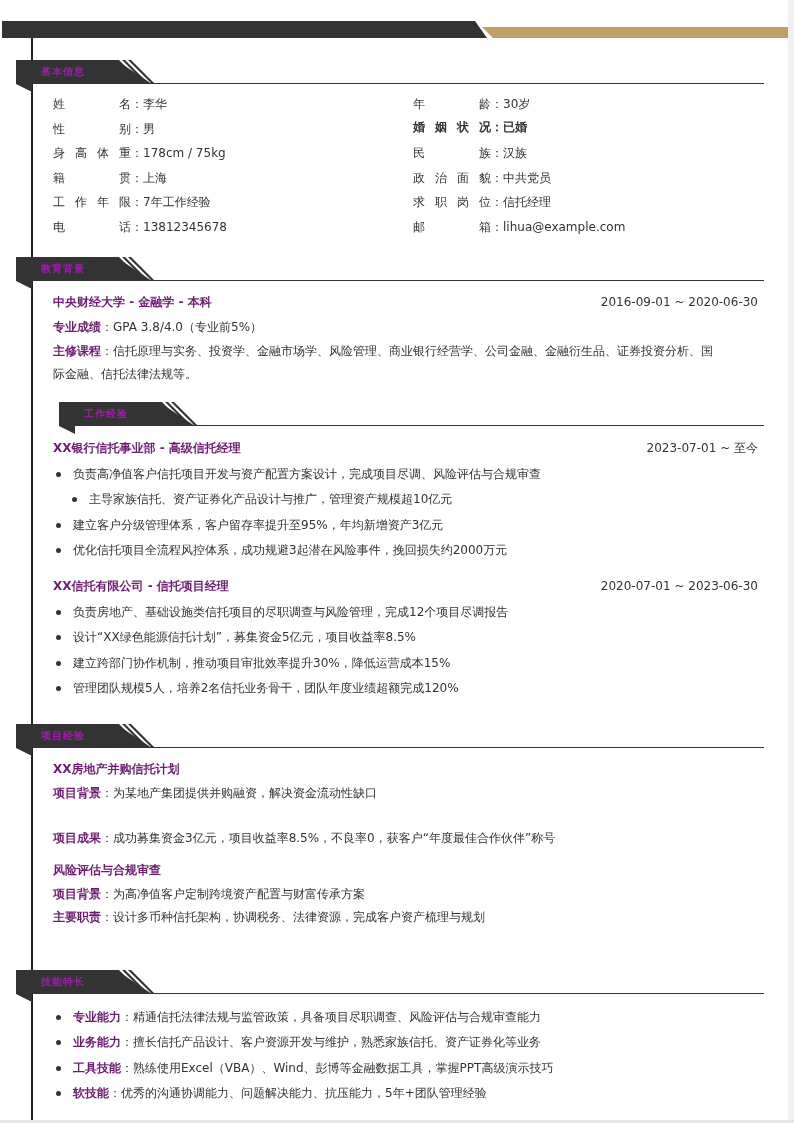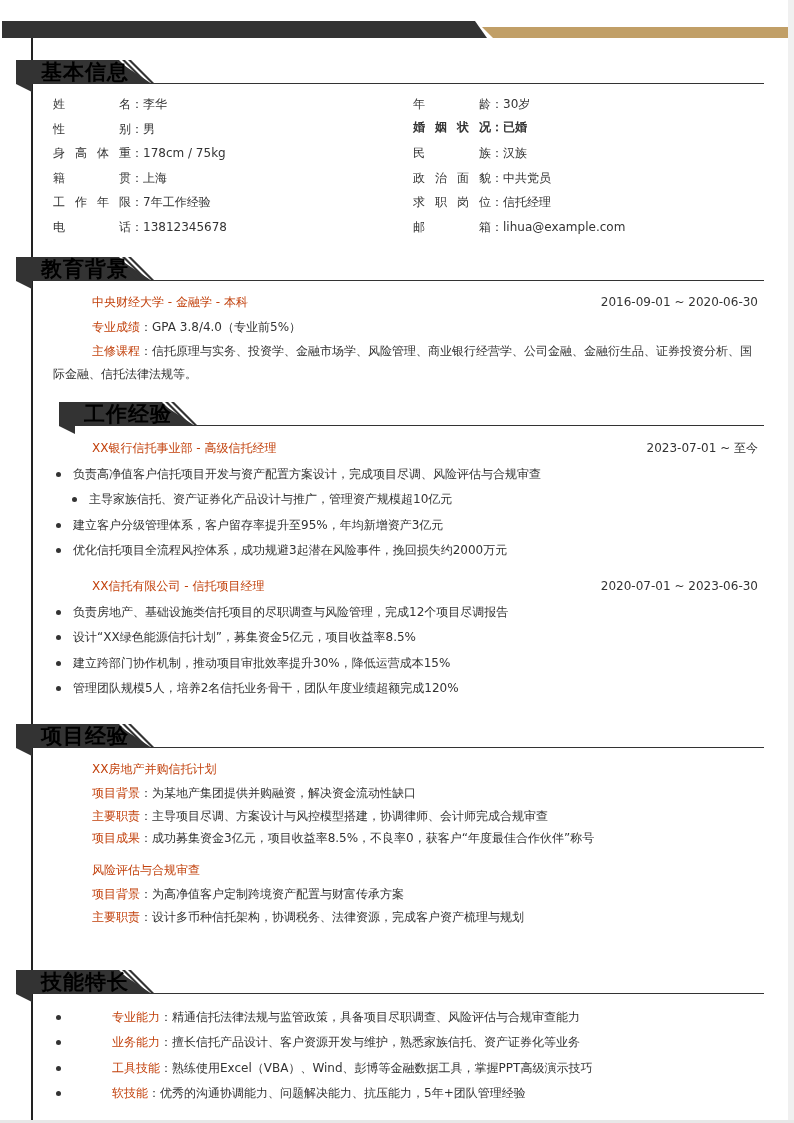--- a/index.html
+++ b/index.html
@@ -8,27 +8,27 @@
   .page { position: absolute; left: 0; top: 0; width: 788px; height: 1120px; background: #fff; overflow: hidden; }
   .topbar-dark { position: absolute; left: 2px; top: 21px; width: 485px; height: 17px; background: #333; clip-path: polygon(0 0, 473px 0, 100% 100%, 0 100%); }
   .topbar-gold { position: absolute; left: 482px; top: 27px; width: 306px; height: 11px; background: #c19f67; clip-path: polygon(0 0, 100% 0, 100% 100%, 11px 100%); }
   .vline { position: absolute; left: 31px; top: 38px; width: 2px; height: 1090px; background: #222; }
 
   .section { position: absolute; left: 16px; width: 748px; }
   .sec-head { position: relative; height: 28px; }
   .sec-tab { position: absolute; left: 0; top: 0; height: 24px; width: 136px; background: #333; clip-path: polygon(0 0, 100px 0, 100% 100%, 0 100%); }
   .sec-stripes { position: absolute; left: 98px; top: 0; width: 40px; height: 24px; }
   .sec-fold { position: absolute; left: 0; top: 24px; width: 16px; height: 8px; background: #333; clip-path: polygon(0 0, 100% 0, 100% 100%); }
-  .sec-title { position: absolute; left: 25px; top: 2px; color: #000000; font-size: 21px; font-weight: bold; letter-spacing: 1px; line-height: 20px; }
+  .sec-title { position: absolute; left: 25px; top: 2px; color: #a21caf; font-size: 10px; font-weight: bold; letter-spacing: 1px; line-height: 20px; }
   .sec-rule { position: absolute; left: 16px; right: 0; top: 23px; height: 1px; background: #333; }
 
   .row { position: absolute; font-size: 12px; line-height: 16px; color: #333; white-space: nowrap; }
   .lbl { display: inline-block; width: 78px; text-align-last: justify; }
   .colon { display: inline-block; width: 12px; text-align: center; }
-  .b { font-weight: normal; color: #c2410c; margin-left: 39px; }
+  .b { font-weight: bold; color: #701a75; }
   .bullet { position: absolute; left: 40px; font-size: 12px; line-height: 16px; color: #333; white-space: nowrap; }
   .bullet::before { content: ""; position: absolute; left: -17px; top: 6px; width: 5px; height: 5px; border-radius: 50%; background: #333; }
   .bottom-fade { position: absolute; left: 0; top: 1120px; width: 794px; height: 3px; background: #e8e8e8; }
 </style>
 </head>
 <body>
 
 <div class="page">
   <div class="topbar-dark"></div>
   <div class="topbar-gold"></div>
@@ -131,21 +131,20 @@
     <div class="bullet" style="left:73px; top:516.6px;">建立客户分级管理体系，客户留存率提升至95%，年均新增资产3亿元</div>
     <div class="bullet" style="left:73px; top:541.9px;">优化信托项目全流程风控体系，成功规避3起潜在风险事件，挽回损失约2000万元</div>
     <div class="row b" style="left:53px; top:578px;">XX信托有限公司 - 信托项目经理</div>
     <div class="row" style="right:30px; top:578px;">2020-07-01 ~ 2023-06-30</div>
     <div class="bullet" style="left:73px; top:604px;">负责房地产、基础设施类信托项目的尽职调查与风险管理，完成12个项目尽调报告</div>
     <div class="bullet" style="left:73px; top:629.3px;">设计“XX绿色能源信托计划”，募集资金5亿元，项目收益率8.5%</div>
     <div class="bullet" style="left:73px; top:654.6px;">建立跨部门协作机制，推动项目审批效率提升30%，降低运营成本15%</div>
     <div class="bullet" style="left:73px; top:679.9px;">管理团队规模5人，培养2名信托业务骨干，团队年度业绩超额完成120%</div>
     <div class="row b" style="left:53px; top:761px;">XX房地产并购信托计划</div>
     <div class="row" style="left:53px; top:785px;"><span class="b">项目背景</span><span>：</span><span>为某地产集团提供并购融资，解决资金流动性缺口</span></div>
-    <div class="row" style="left:53px; top:807.5px;"><span class="b">主要职责</span><span>：</span><span>主导项目尽调、方案设计与风控模型搭建，协调律师、会计师完成合规审查</span></div>
     <div class="row" style="left:53px; top:830px;"><span class="b">项目成果</span><span>：</span><span>成功募集资金3亿元，项目收益率8.5%，不良率0，获客户“年度最佳合作伙伴”称号</span></div>
     <div class="row b" style="left:53px; top:862px;">风险评估与合规审查</div>
     <div class="row" style="left:53px; top:886px;"><span class="b">项目背景</span><span>：</span><span>为高净值客户定制跨境资产配置与财富传承方案</span></div>
     <div class="row" style="left:53px; top:908.5px;"><span class="b">主要职责</span><span>：</span><span>设计多币种信托架构，协调税务、法律资源，完成客户资产梳理与规划</span></div>
     <div class="bullet" style="left:73px; top:1009px;"><span class="b">专业能力</span><span>：</span><span>精通信托法律法规与监管政策，具备项目尽职调查、风险评估与合规审查能力</span></div>
     <div class="bullet" style="left:73px; top:1034.3px;"><span class="b">业务能力</span><span>：</span><span>擅长信托产品设计、客户资源开发与维护，熟悉家族信托、资产证券化等业务</span></div>
     <div class="bullet" style="left:73px; top:1059.6px;"><span class="b">工具技能</span><span>：</span><span>熟练使用Excel（VBA）、Wind、彭博等金融数据工具，掌握PPT高级演示技巧</span></div>
     <div class="bullet" style="left:73px; top:1084.9px;"><span class="b">软技能</span><span>：</span><span>优秀的沟通协调能力、问题解决能力、抗压能力，5年+团队管理经验</span></div>
   </div>
 <div class="bottom-fade"></div>

